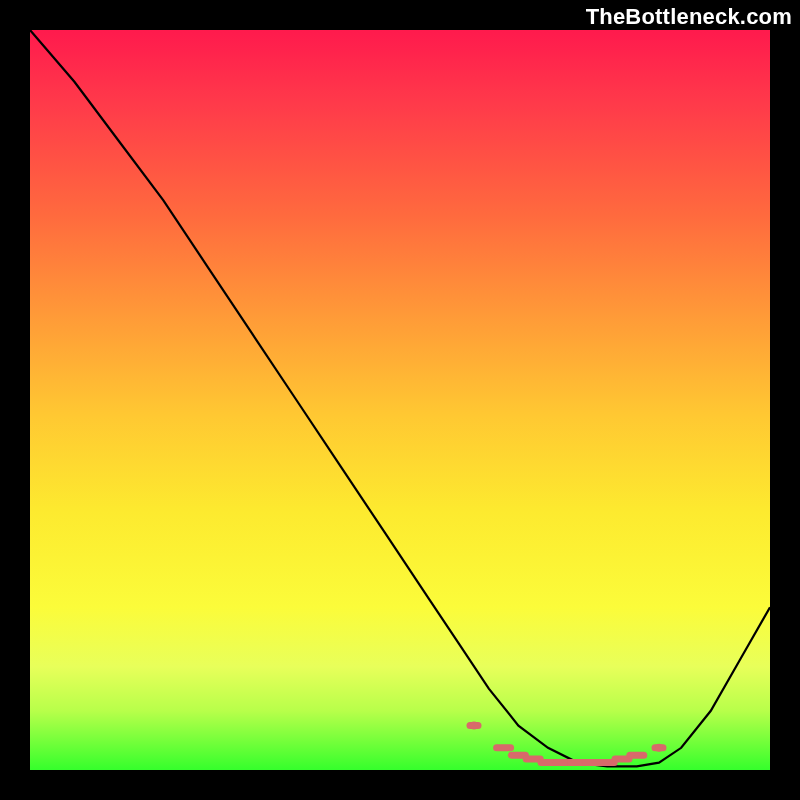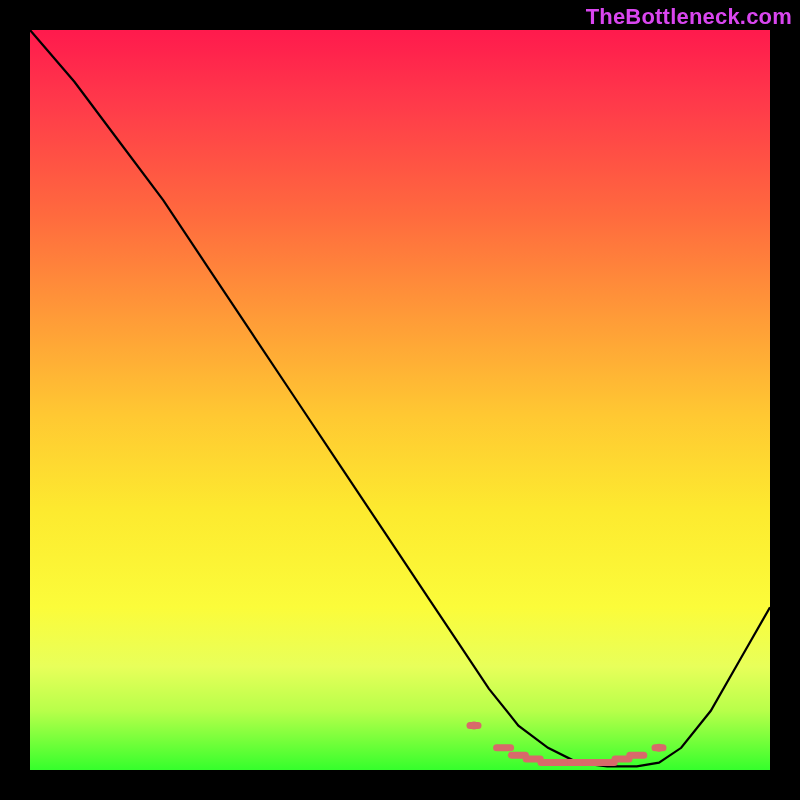--- a/index.html
+++ b/index.html
@@ -14,21 +14,21 @@
   .frame {
     position: relative;
     width: 800px;
     height: 800px;
     background: #000000;
   }
   .watermark {
     position: absolute;
     top: 4px;
     right: 8px;
-    color: #d946ef;
+    color: #ffffff;
     font-size: 22px;
     font-weight: 600;
     letter-spacing: 0.2px;
     z-index: 10;
     text-align: right;
   }
   .plot-area {
     position: absolute;
     left: 30px;
     top: 30px;

